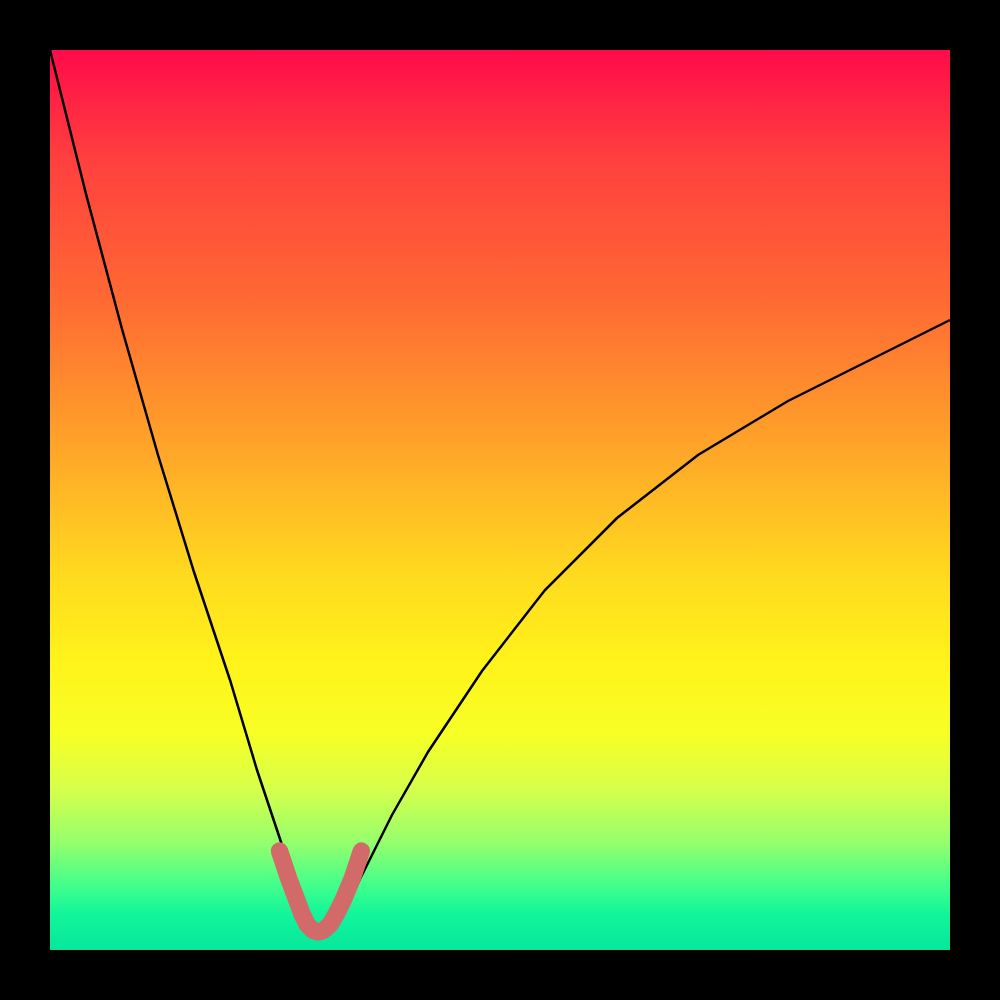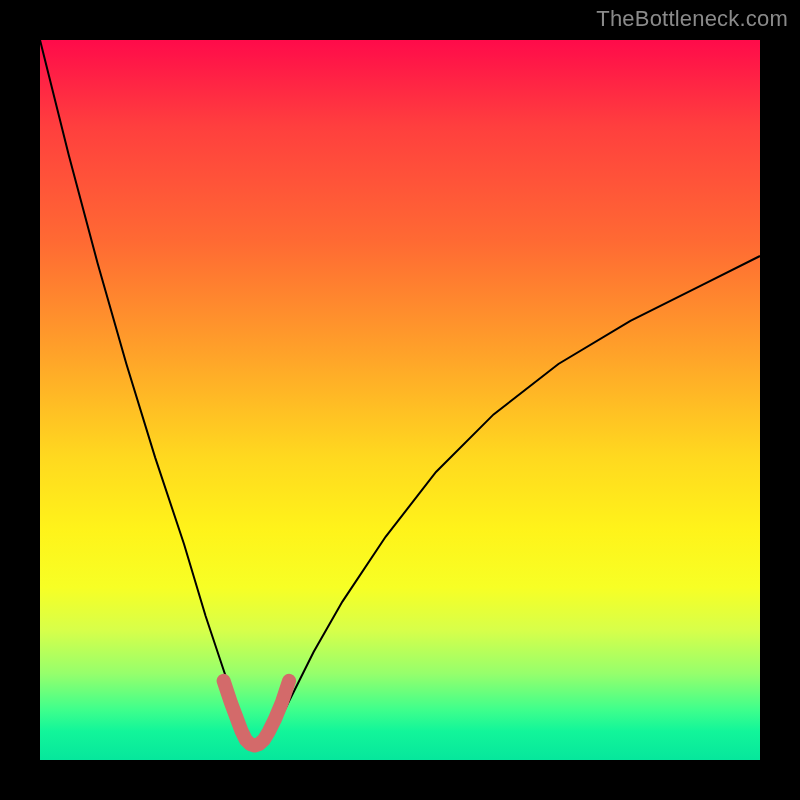--- a/index.html
+++ b/index.html
@@ -55,21 +55,20 @@
     top: 0;
     width: 720px;
     height: 720px;
     overflow: visible;
   }
 </style>
 </head>
 <body>
 
 <div class="stage">
-  <div class="watermark">TheBottleneck.com</div>
 
   <div class="plot">
     <svg class="curve" viewBox="0 0 720 720" preserveAspectRatio="none">
       <path fill="none" stroke="#000" stroke-width="2" d="M0.0 0.0 L28.8 115.2 L57.6 223.2 L86.4 324.0 L115.2 417.6 L144.0 504.0 L165.6 576.0 L180.0 619.2 L194.4 662.4 L201.6 684.0 L208.8 698.4 L216.0 705.6 L223.2 705.6 L230.4 698.4 L237.6 684.0 L252.0 655.2 L273.6 612.0 L302.4 561.6 L345.6 496.8 L396.0 432.0 L453.6 374.4 L518.4 324.0 L590.4 280.8 L662.4 244.8 L720.0 216.0"></path>
       <path fill="none" stroke="#d36a6a" stroke-width="14" stroke-linecap="round" stroke-linejoin="round" d="M183.6 640.8 L190.8 662.4 L197.3 679.7 L201.6 691.2 L205.9 699.8 L210.2 704.2 L214.6 705.6 L218.9 704.2 L223.9 699.8 L229.0 691.2 L234.7 679.7 L241.9 662.4 L249.1 640.8"></path>
     </svg>
   </div>
 </div>
 
 </body></html>

